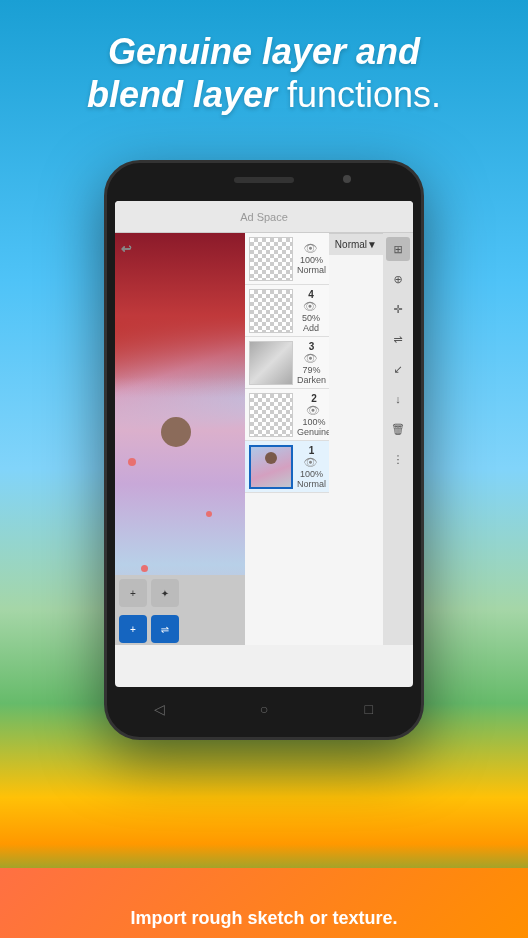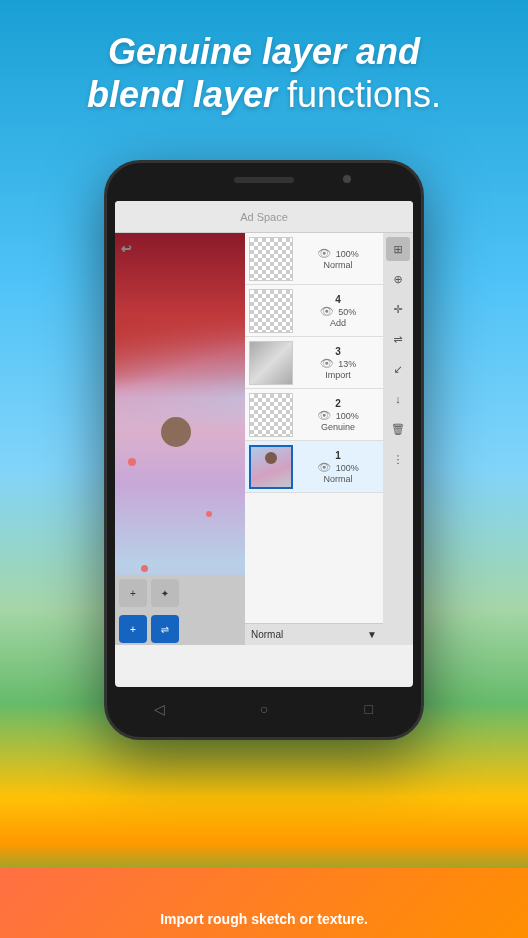--- a/index.html
+++ b/index.html
@@ -300,37 +300,37 @@
       background: linear-gradient(135deg, #ff7043 0%, #ff8f00 100%);
       z-index: 30;
       display: flex;
       align-items: center;
       justify-content: center;
       border-radius: 0 0 0 0;
     }
 
     .orange-banner p {
       color: white;
-      font-size: 14px;
+      font-size: 18px;
       font-weight: bold;
       margin-top: 31px;
     }
 
     
     .merge-arrow {
       position: absolute;
       left: 4px;
       color: #888;
       font-size: 13px;
     }
 
     .layer-panel-scroll {
       height: 100%;
       display: flex;
-      flex-direction: column;
+      flex-direction: row;
     }
 
     .layers-main {
       flex: 1;
       overflow: hidden;
     }
   </style>
 </head>
 <body>
 
@@ -413,22 +413,22 @@
                   <span>50%</span><br>
                   <span>Add</span>
                 </div>
               </div>
 
               <div class="layer-item">
                 <div class="layer-thumb" style="background:linear-gradient(135deg,#aaa 0%,#ddd 50%,#aaa 100%);"></div>
                 <div class="layer-info">
                   <span class="layer-num">3</span><br>
                   <span class="eye-icon">👁</span>
-                  <span>13%</span><br>
-                  <span>Import</span>
+                  <span>79%</span><br>
+                  <span>Darken</span>
                 </div>
               </div>
 
               <div class="layer-item">
                 <div class="layer-thumb checker"></div>
                 <div class="layer-info">
                   <span class="layer-num">2</span><br>
                   <span class="eye-icon">👁</span>
                   <span>100%</span><br>
                   <span>Genuine</span>

